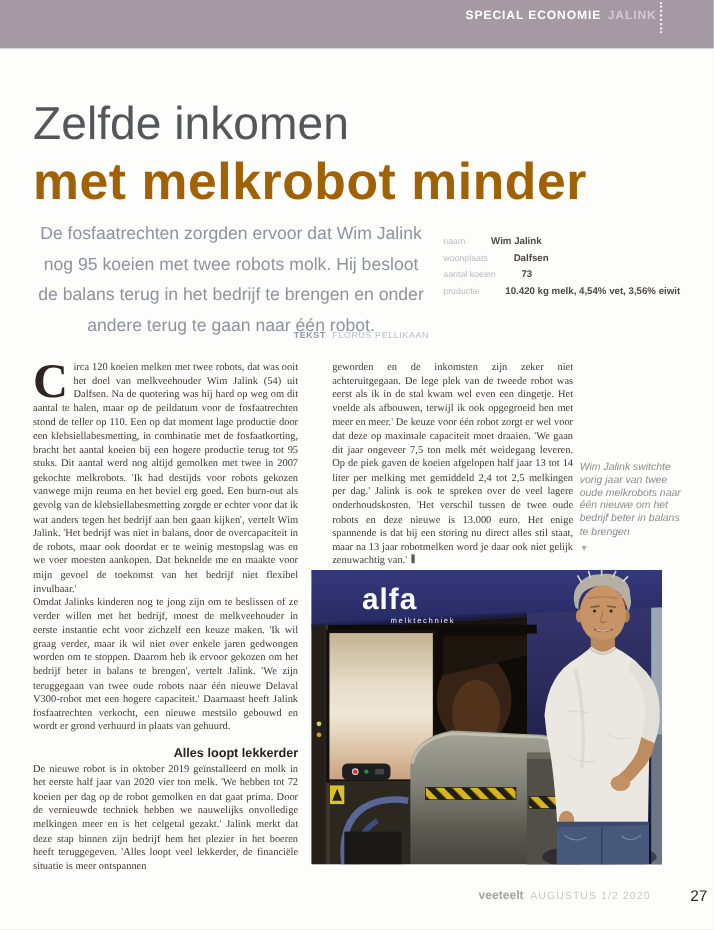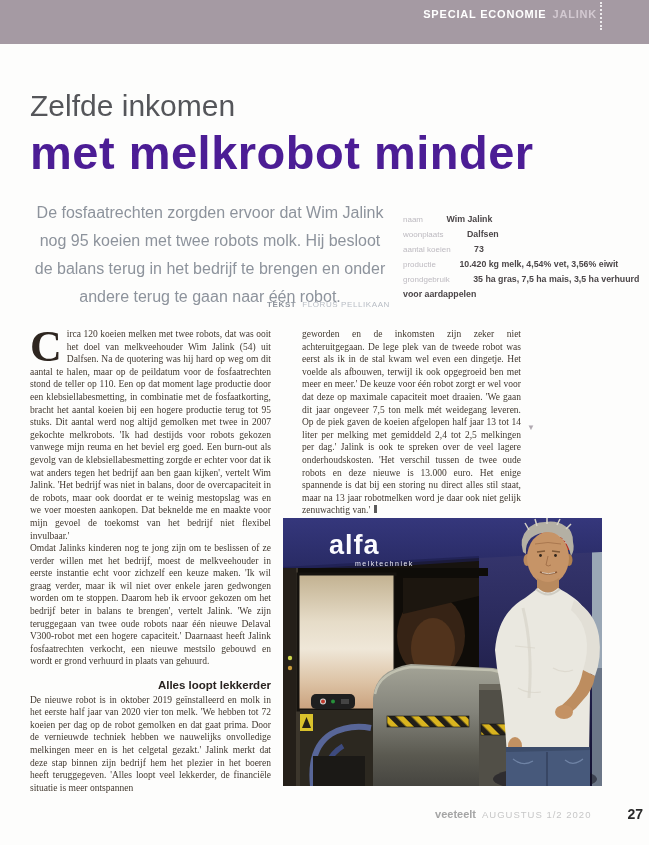--- a/index.html
+++ b/index.html
@@ -6,22 +6,22 @@
   .page{position:relative;width:649px;height:845px;background:#fefefdff;overflow:hidden;
         font-family:"Liberation Sans",sans-serif;background:#fdfdfc;}
   
   .topbar{position:absolute;left:0;top:0;width:649px;height:44px;background:#a59aa3;}
   .topbar-inner{position:absolute;right:52px;top:8px;font-size:11px;letter-spacing:.8px;font-weight:bold;}
   .topbar .special{color:#ffffff;}
   .topbar .topic{color:#d3c9d1;margin-left:6px;}
   .topbar .dotline{position:absolute;right:47px;top:2px;height:28px;border-left:2px dotted rgba(255,255,255,.8);}
   
   .headline{position:absolute;left:30px;top:70px;line-height:1;}
-  .headline .t1{display:block;font-size:30px;font-weight:400;color:#55565a;letter-spacing:0;}
-  .headline .t2{display:block;font-size:47px;font-weight:700;color:#4c1d95;letter-spacing:.5px;margin-top:8px;}
+  .headline .t1{display:block;font-size:42px;font-weight:400;color:#55565a;letter-spacing:0;}
+  .headline .t2{display:block;font-size:47px;font-weight:700;color:#a16207;letter-spacing:.5px;margin-top:8px;}
   
   .intro{position:absolute;left:30px;top:199px;width:360px;margin:0;text-align:center;
          font-size:16px;line-height:28px;color:#8d939c;}
   .byline{position:absolute;left:30px;top:300px;width:360px;margin:0;text-align:right;font-size:8px;letter-spacing:.6px;}
   .byline .blabel{font-weight:bold;color:#8e949d;}
   .byline .bauthor{color:#b7bcc4;margin-left:3px;}
   
   .profile{position:absolute;left:403px;top:212px;width:242px;font-size:8.8px;line-height:15px;}
   .prow .plabel{color:#bdbac0;font-size:8px;}
   .prow .pvalue{color:#4c4749;font-weight:bold;padding-left:21px;}
@@ -40,21 +40,21 @@
   .caption-block{position:absolute;left:527px;top:419px;width:100px;}
   .caption{margin:0;font-style:italic;font-size:9.5px;line-height:11.8px;color:#8f8a90;}
   .cap-arrow{display:block;margin-top:5px;font-size:8px;color:#b1aab1;line-height:8px;}
   
   .photo{position:absolute;left:283px;top:518px;width:319px;height:268px;margin:0;overflow:hidden;}
   .photo svg{display:block;width:100%;height:100%;}
   
   .footer{position:absolute;top:806px;right:6px;display:flex;align-items:center;}
   .footer .mag{font-weight:bold;font-size:11px;color:#a5a5a5;}
   .footer .issue{font-size:9.5px;color:#c7c7c7;letter-spacing:1px;margin-left:6px;}
-  .footer .pageno{font-weight:bold;font-size:14px;color:#2a2a2a;margin-left:36px;}
+  .footer .pageno{font-weight:normal;font-size:14px;color:#2a2a2a;margin-left:36px;}
 </style>
 </head>
 <body>
 
 <div class="page">
 
   <header class="topbar">
     <div class="topbar-inner">
       <span class="special">SPECIAL ECONOMIE</span><span class="topic">JALINK</span>
     </div>
@@ -71,35 +71,35 @@
   <p class="byline">
     <span class="blabel">TEKST</span>
     <span class="bauthor">FLORUS PELLIKAAN</span>
   </p>
 
   <aside class="profile">
     <div class="prow"><span class="plabel">naam</span> <span class="pvalue">Wim Jalink</span></div>
     <div class="prow"><span class="plabel">woonplaats</span> <span class="pvalue">Dalfsen</span></div>
     <div class="prow"><span class="plabel">aantal koeien</span> <span class="pvalue">73</span></div>
     <div class="prow"><span class="plabel">productie</span> <span class="pvalue">10.420 kg melk, 4,54% vet, 3,56% eiwit</span></div>
-    <div class="prow"><span class="plabel">grondgebruik</span> <span class="pvalue">35 ha gras, 7,5 ha mais, 3,5 ha verhuurd voor aardappelen</span></div>
   </aside>
 
   <div class="col col1">
     <p><span class="dropcap">C</span><span>irca 120 koeien melken met twee robots, dat was ooit het doel van melkveehouder Wim Jalink (54) uit Dalfsen. Na de quotering was hij hard op weg om dit aantal te halen, maar op de peildatum voor de fosfaatrechten stond de teller op 110. Een op dat moment lage productie door een klebsiellabesmetting, in combinatie met de fosfaatkorting, bracht het aantal koeien bij een hogere productie terug tot 95 stuks. Dit aantal werd nog altijd gemolken met twee in 2007 gekochte melkrobots. 'Ik had destijds voor robots gekozen vanwege mijn reuma en het beviel erg goed. Een burn-out als gevolg van de klebsiellabesmetting zorgde er echter voor dat ik wat anders tegen het bedrijf aan ben gaan kijken', vertelt Wim Jalink. 'Het bedrijf was niet in balans, door de overcapaciteit in de robots, maar ook doordat er te weinig mestopslag was en we voer moesten aankopen. Dat beknelde me en maakte voor mijn gevoel de toekomst van het bedrijf niet flexibel invulbaar.'</span></p>
     <p>Omdat Jalinks kinderen nog te jong zijn om te beslissen of ze verder willen met het bedrijf, moest de melkveehouder in eerste instantie echt voor zichzelf een keuze maken. 'Ik wil graag verder, maar ik wil niet over enkele jaren gedwongen worden om te stoppen. Daarom heb ik ervoor gekozen om het bedrijf beter in balans te brengen', vertelt Jalink. 'We zijn teruggegaan van twee oude robots naar één nieuwe Delaval V300-robot met een hogere capaciteit.' Daarnaast heeft Jalink fosfaatrechten verkocht, een nieuwe mestsilo gebouwd en wordt er grond verhuurd in plaats van gehuurd.</p>
     <h2 class="subhead">Alles loopt lekkerder</h2>
     <p>De nieuwe robot is in oktober 2019 geïnstalleerd en molk in het eerste half jaar van 2020 vier ton melk. 'We hebben tot 72 koeien per dag op de robot gemolken en dat gaat prima. Door de vernieuwde techniek hebben we nauwelijks onvolledige melkingen meer en is het celgetal gezakt.' Jalink merkt dat deze stap binnen zijn bedrijf hem het plezier in het boeren heeft teruggegeven. 'Alles loopt veel lekkerder, de financiële situatie is meer ontspannen</p>
   </div>
 
   <div class="col col2">
     <p><span>geworden en de inkomsten zijn zeker niet achteruitgegaan. De lege plek van de tweede robot was eerst als ik in de stal kwam wel even een dingetje. Het voelde als afbouwen, terwijl ik ook opgegroeid ben met meer en meer.' De keuze voor één robot zorgt er wel voor dat deze op maximale capaciteit moet draaien. 'We gaan dit jaar ongeveer 7,5 ton melk mét weidegang leveren. Op de piek gaven de koeien afgelopen half jaar 13 tot 14 liter per melking met gemiddeld 2,4 tot 2,5 melkingen per dag.' Jalink is ook te spreken over de veel lagere onderhoudskosten. 'Het verschil tussen de twee oude robots en deze nieuwe is 13.000 euro. Het enige spannende is dat bij een storing nu direct alles stil staat, maar na 13 jaar robotmelken word je daar ook niet gelijk zenuwachtig van.'</span><span class="endmark"></span></p>
   </div>
 
   <div class="caption-block">
+    <p class="caption">Wim Jalink switchte vorig jaar van twee oude melkrobots naar één nieuwe om het bedrijf beter in balans te brengen</p>
     <span class="cap-arrow">▼</span>
   </div>
 
   <figure class="photo">
     <svg viewBox="0 0 319 268" preserveAspectRatio="none">
       <defs>
         <linearGradient id="steel" x1="0" y1="0" x2="0" y2="1">
           <stop offset="0" stop-color="#c2b190"></stop>
             <stop offset="0.35" stop-color="#e6dcc8"></stop>
           <stop offset="0.55" stop-color="#efe7d8"></stop>

